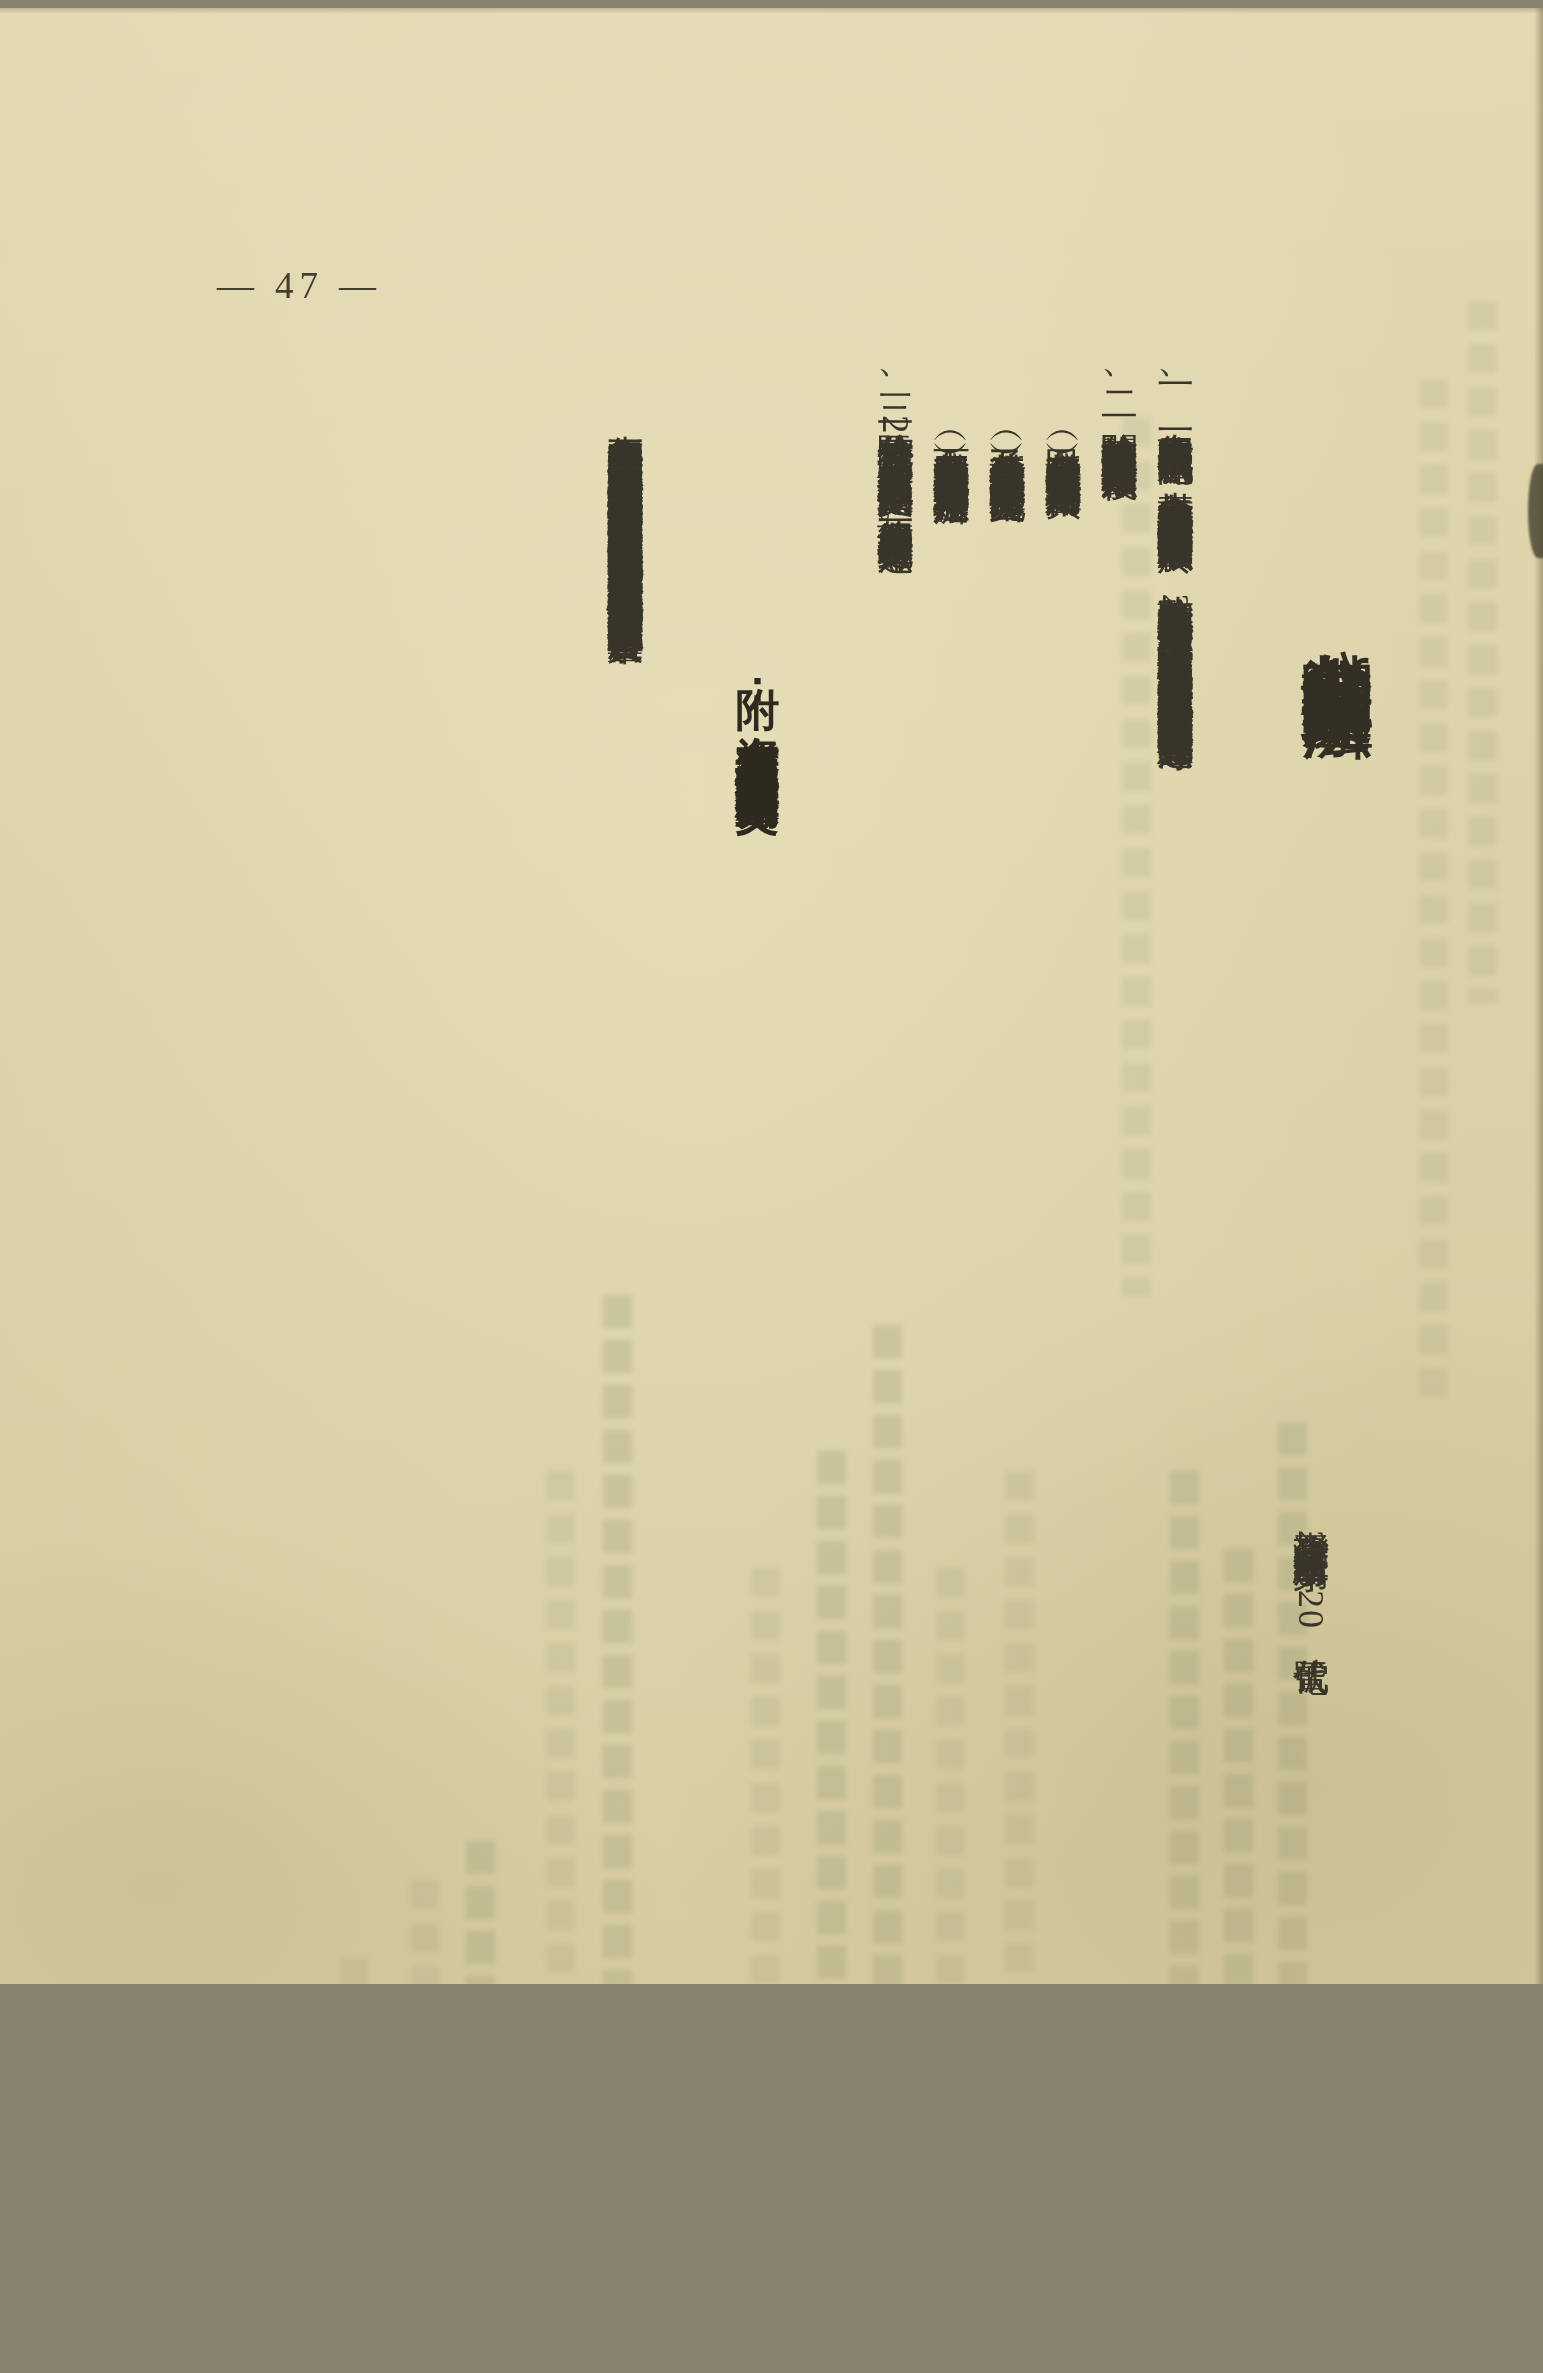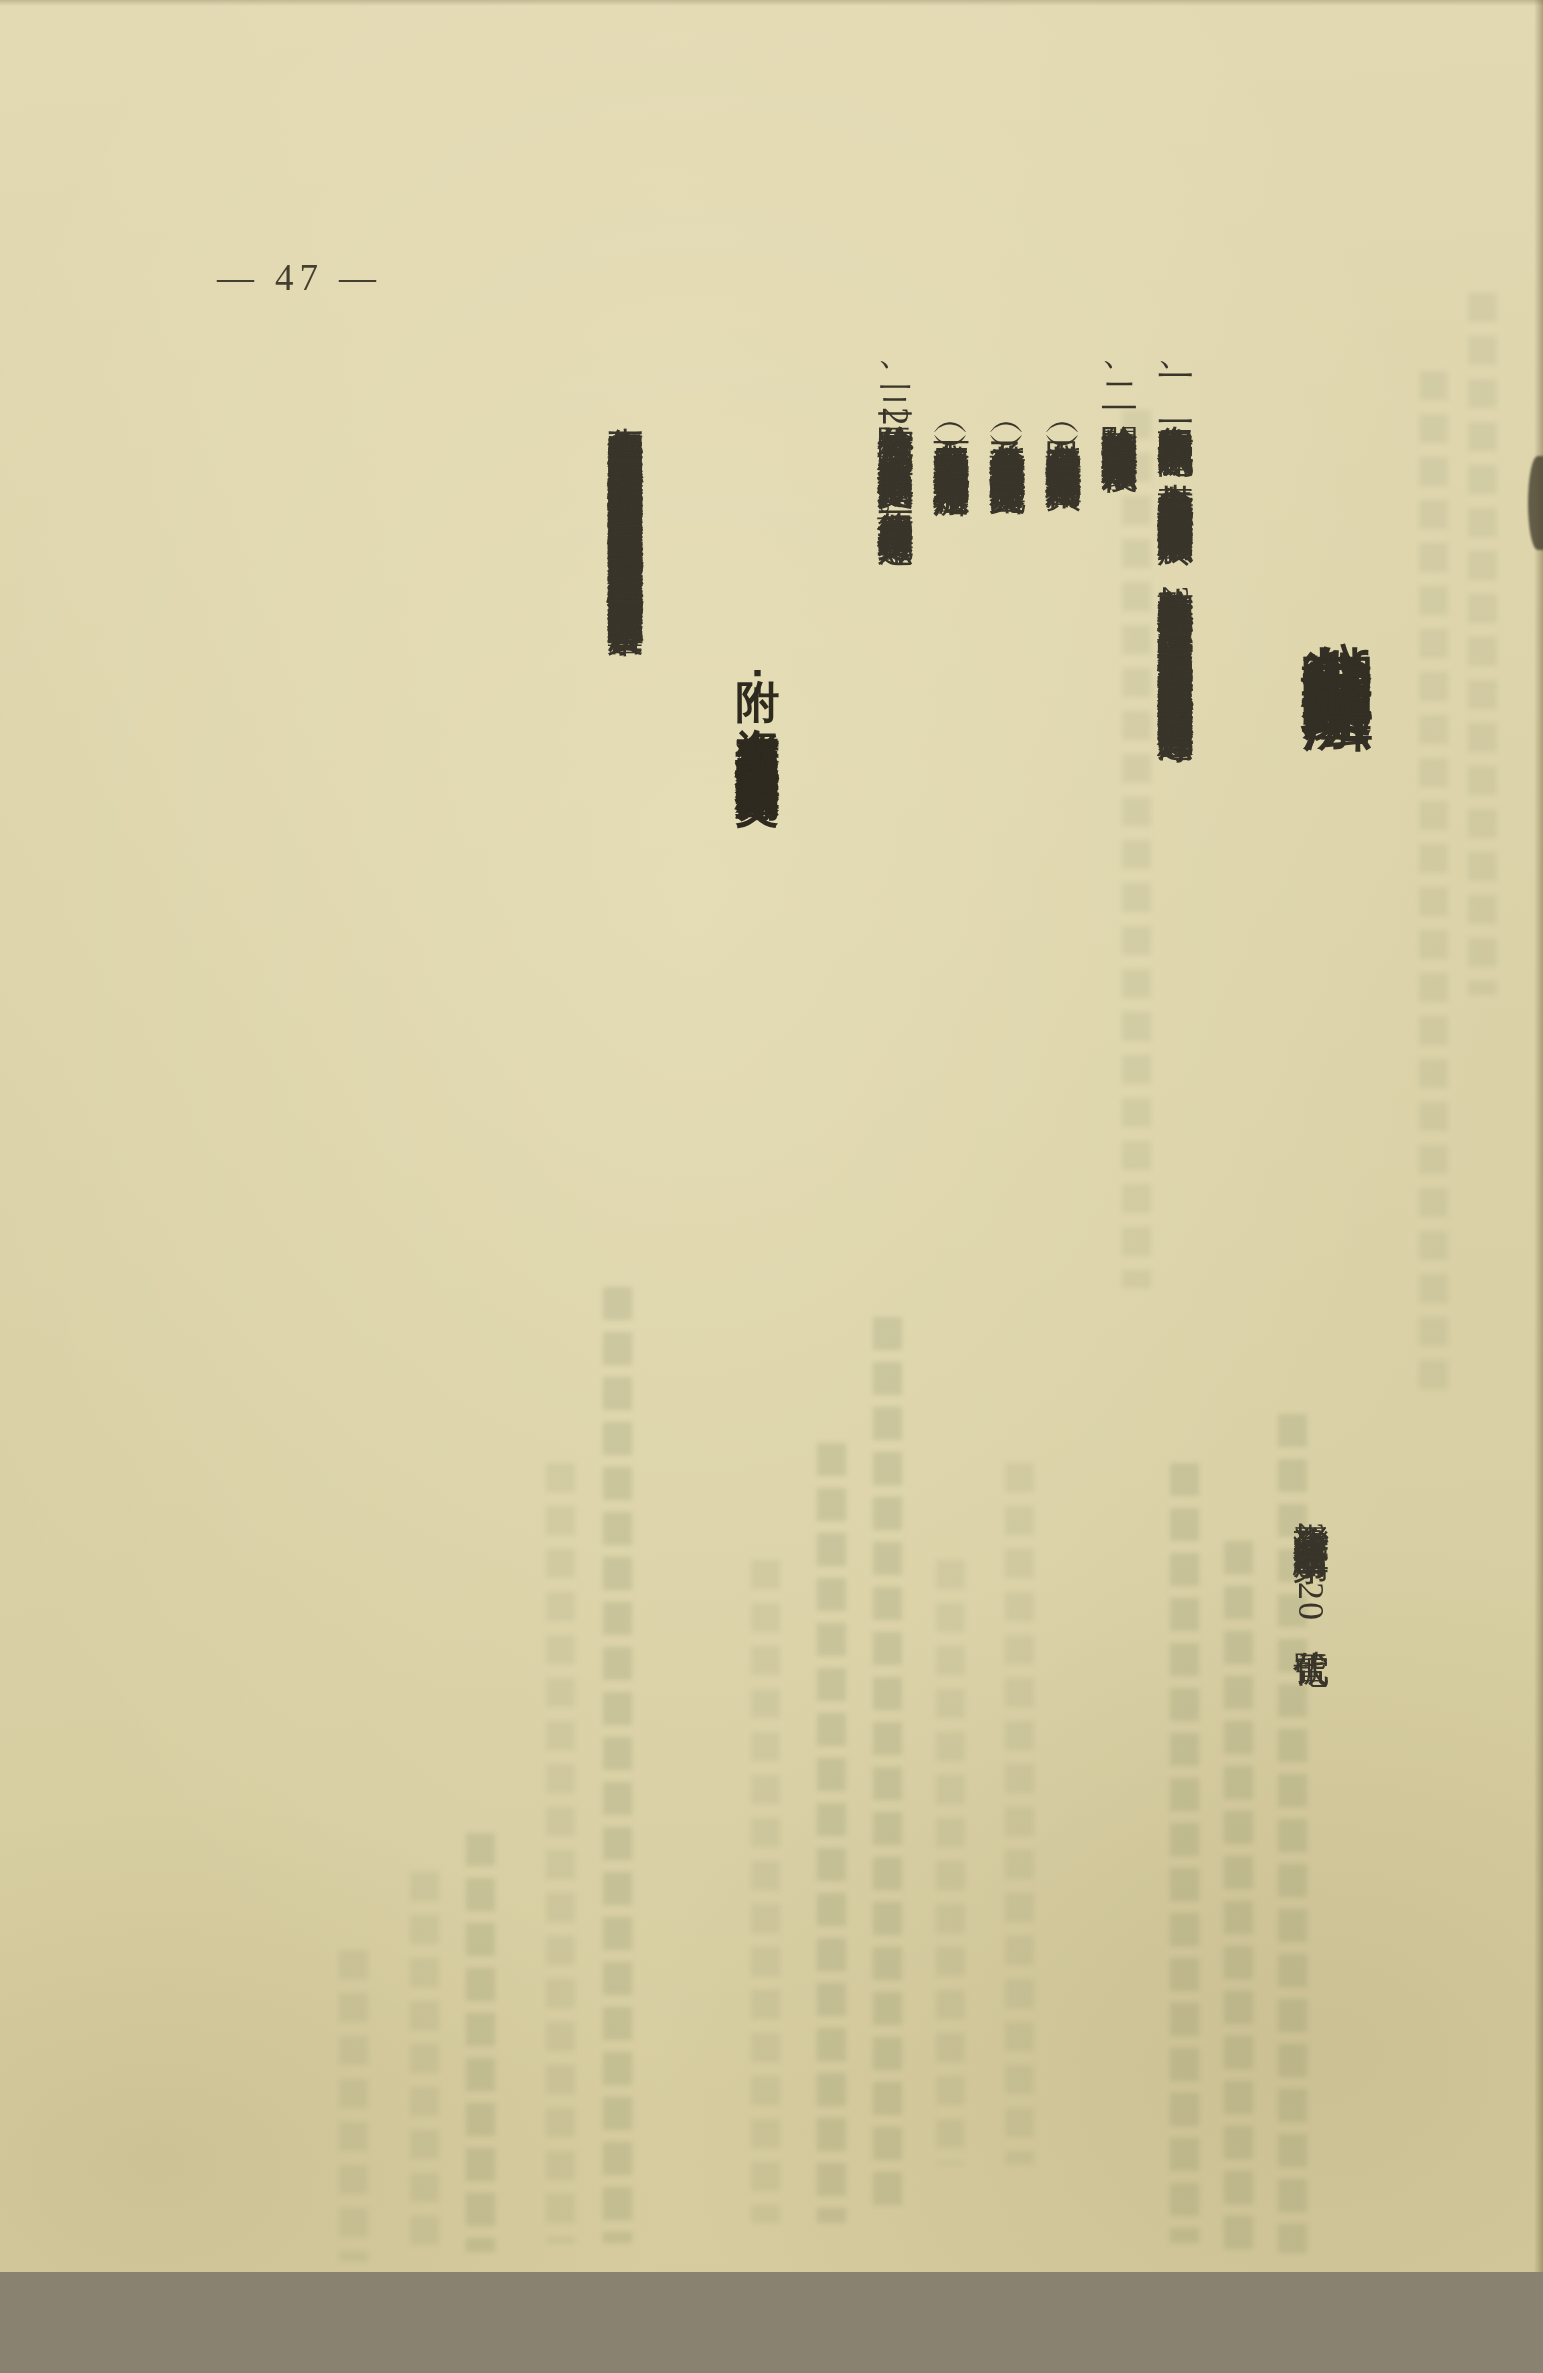--- a/index.html
+++ b/index.html
@@ -1,19 +1,19 @@
 <!DOCTYPE html>
 <html><head>
 <meta charset="utf-8">
 <style>
   html,body{margin:0;padding:0;background:#8a8270;}
   .page{
     position:relative;
-    width:1544px;height:2272px;
-    margin:0 auto;
+    width:1544px;height:1976px;
+    margin:8px auto;
     overflow:hidden;
     background:
       radial-gradient(ellipse 1170px 1755px at 45% 40%, rgba(255,250,220,0.25), rgba(0,0,0,0) 70%),
       radial-gradient(ellipse 878px 683px at 85% 90%, rgba(120,105,60,0.12), rgba(0,0,0,0) 75%),
       radial-gradient(ellipse 683px 488px at 10% 95%, rgba(120,105,60,0.10), rgba(0,0,0,0) 75%),
       linear-gradient(175deg,#e3dab4 0%, #dbd2a8 45%, #d5cb9e 100%);
     font-family:"Liberation Serif","DejaVu Serif",serif;
     color:#39352a;
   }
   

